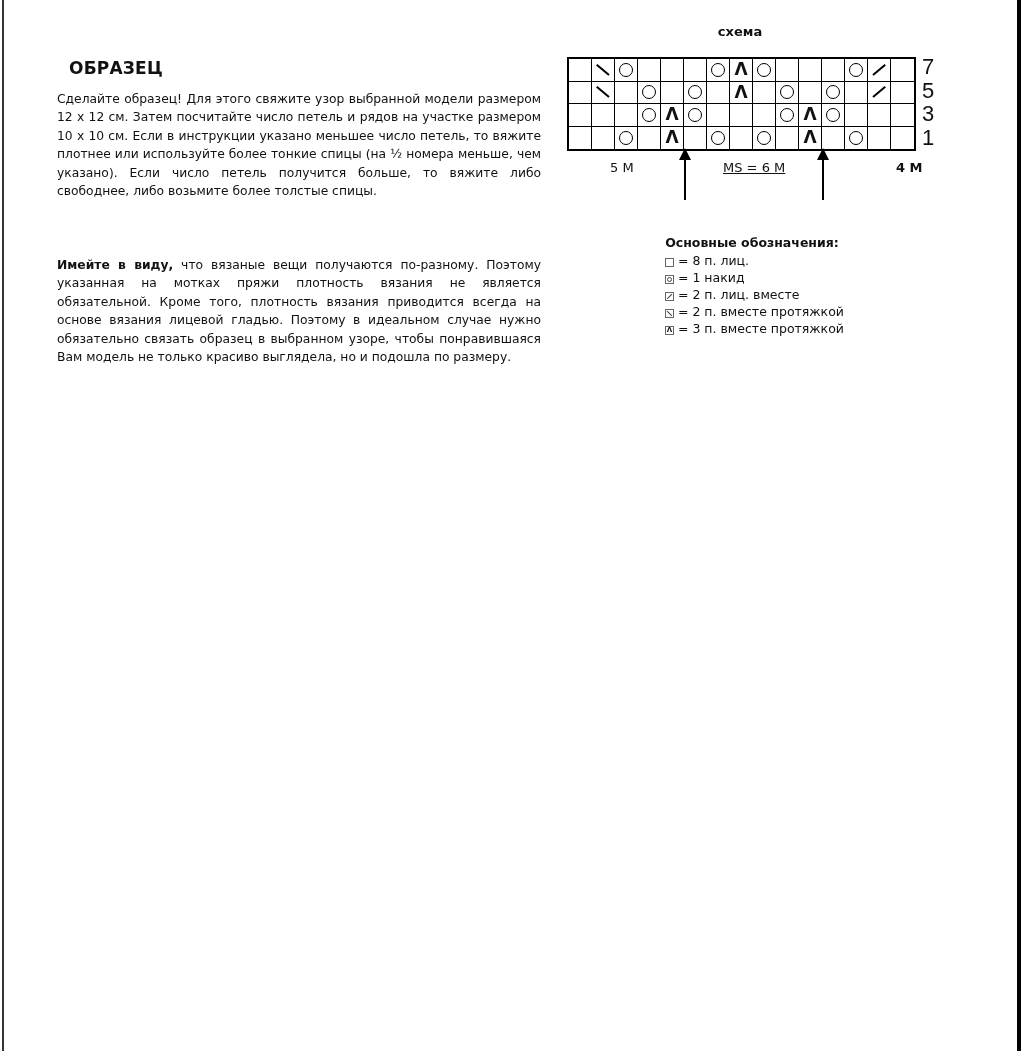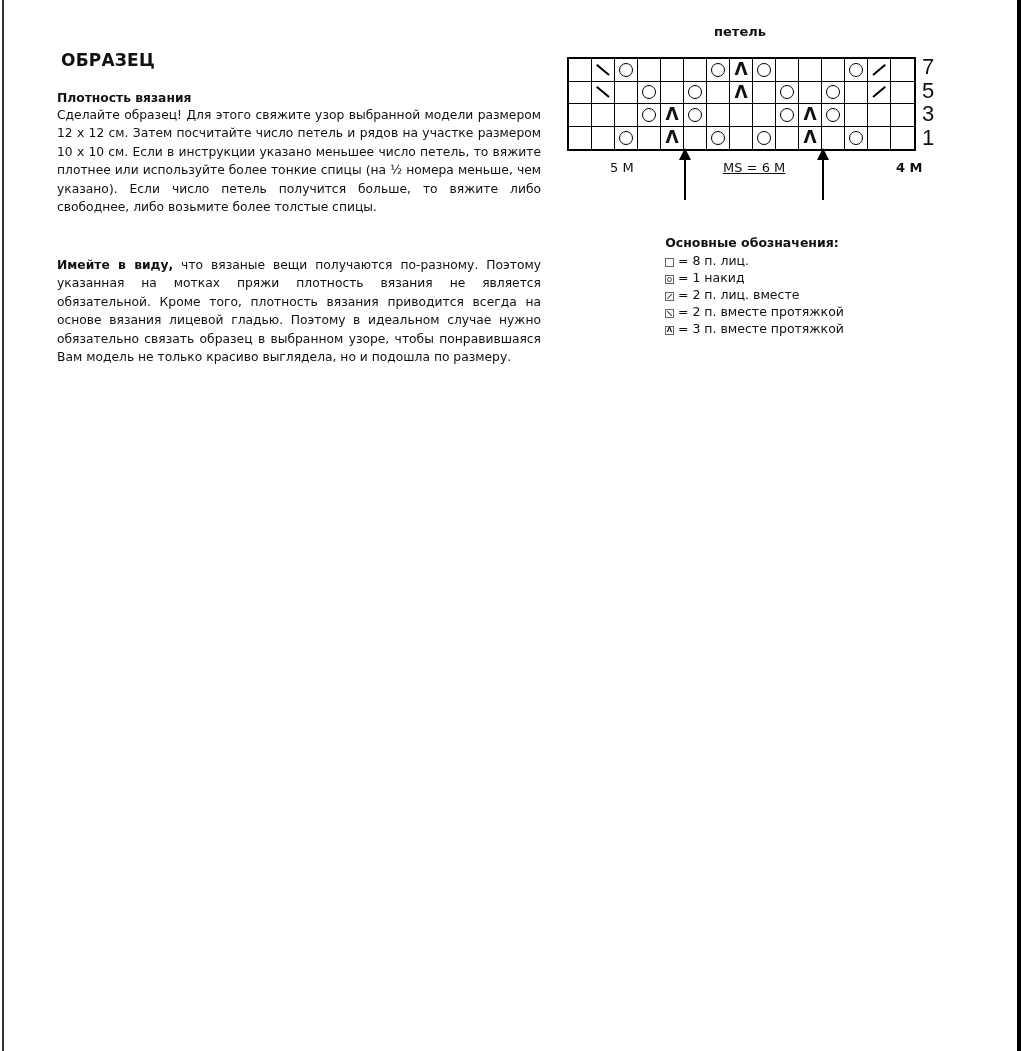--- a/index.html
+++ b/index.html
@@ -6,21 +6,21 @@
     body {
       width: 1021px; height: 1051px; position: relative; overflow: hidden;
       font-family: "DejaVu Sans", sans-serif; color: #111;
     }
     .border-left { position: absolute; left: 2px; top: 0; width: 2px; height: 1051px; background: #333; }
     .border-right { position: absolute; left: 1017px; top: 0; width: 4px; height: 1051px; background: #000; }
 
     .title {
       position: absolute; left: 57px; top: 46px;
       font-family: "DejaVu Sans", sans-serif; font-weight: bold; font-size: 17px;
-      letter-spacing: 0.2px; margin: 4px;
+      letter-spacing: 0.2px; margin: 12px;
     }
     .section { position: absolute; left: 57px; width: 484px; font-size: 12.3px; line-height: 18.4px; }
     .section p { margin: 0; text-align: justify; text-align-last: left; }
     .sec1 { top: 90px; }
     .sec1 .subhead { font-weight: bold; font-size: 12.3px; margin: 0; line-height: 16px; }
     .sec2 { top: 256px; }
     .bold { font-weight: bold; }
 
     .scheme-title {
       position: absolute; left: 700px; top: 24px; width: 80px; text-align: center;
@@ -67,29 +67,28 @@
   </style>
 </head>
 <body>
 
 <div class="border-left"></div>
 <div class="border-right"></div>
 
 <h1 class="title">ОБРАЗЕЦ</h1>
 
 <div class="section sec1">
-  <p class="subhead">Плотность вязания</p>
   <p>Сделайте образец! Для этого свяжите узор выбранной модели размером 12 x 12 см. Затем посчитайте число петель и рядов на участке размером 10 x 10 см. Если в инструкции указано меньшее число петель, то вяжите плотнее или используйте более тонкие спицы (на ½ номера меньше, чем указано). Если число петель получится больше, то вяжите либо свободнее, либо возьмите более толстые спицы.</p>
 </div>
 
 <div class="section sec2">
   <p><span class="bold">Имейте в виду,</span><span> что вязаные вещи получаются по-разному. Поэтому указанная на мотках пряжи плотность вязания не является обязательной. Кроме того, плотность вязания приводится всегда на основе вязания лицевой гладью. Поэтому в идеальном случае нужно обязательно связать образец в выбранном узоре, чтобы понравившаяся Вам модель не только красиво выглядела, но и подошла по размеру.</span></p>
 </div>
 
-<div class="scheme-title">петель</div>
+<div class="scheme-title">схема</div>
 
 <div class="grid" id="grid">
     <div class="cell"></div>
     <div class="cell">
       <span class="sym-ssk"></span>
     </div>
     <div class="cell">
       <span class="sym-yo"></span>
     </div>
     <div class="cell"></div>

